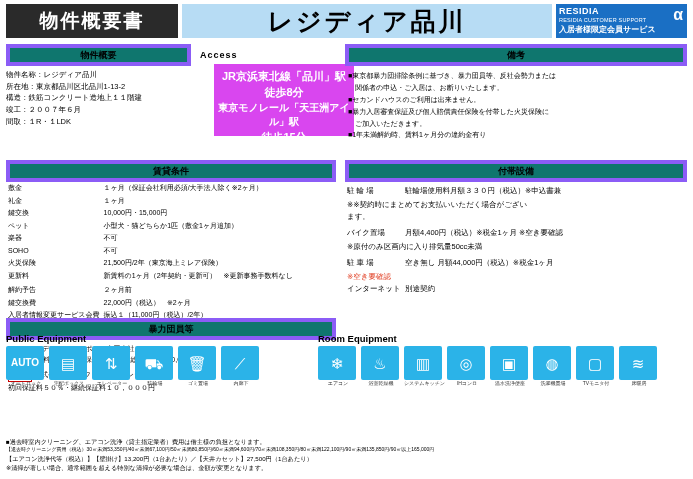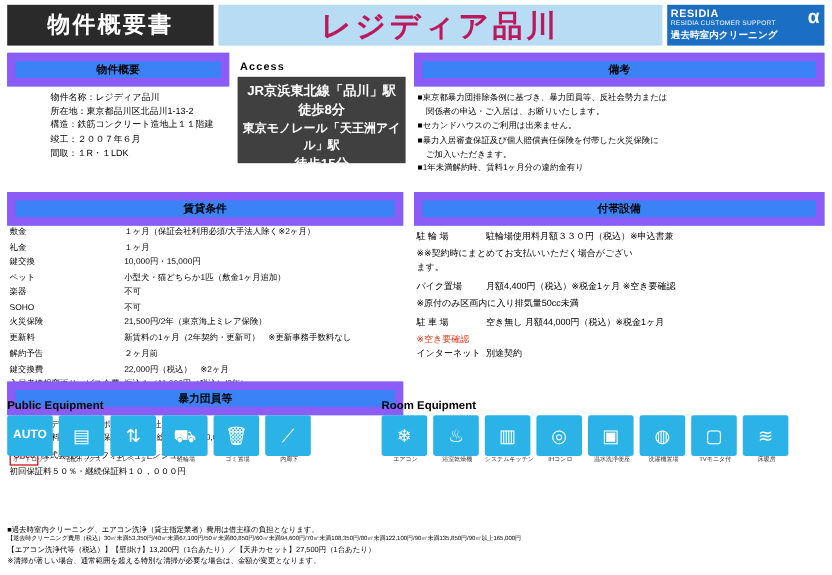--- a/index.html
+++ b/index.html
@@ -4,52 +4,52 @@
 <style>
   html,body{margin:0;padding:0;}
   body{width:693px;height:479px;background:#ffffff;font-family:"Liberation Sans","DejaVu Sans",sans-serif;color:#000;}
   .page{position:relative;width:693px;height:479px;overflow:hidden;}
 
   
   .header{position:absolute;left:6px;top:4px;width:681px;height:36px;}
   .hdr-title{position:absolute;left:0;top:0;width:172px;height:34px;background:#2a2a2a;color:#fff;
     font-size:19px;font-weight:bold;letter-spacing:2px;display:flex;align-items:center;justify-content:center;}
   .hdr-main{position:absolute;left:176px;top:0;width:370px;height:34px;background:#b7dcf4;
-    display:flex;align-items:center;justify-content:center;font-size:25px;font-weight:bold;letter-spacing:3px;color:#be185d;}
+    display:flex;align-items:center;justify-content:center;font-size:25px;font-weight:bold;letter-spacing:3px;color:#000000;}
   .hdr-logo{position:absolute;left:550px;top:0;width:131px;height:34px;background:#1a6fc4;color:#fff;
     font-size:6px;line-height:1.25;padding:2px 3px;box-sizing:border-box;}
   .hdr-logo .l1{font-size:9px;font-weight:bold;letter-spacing:0.5px;}
   .hdr-logo .l2{font-size:5.5px;letter-spacing:0.2px;}
   .hdr-logo .l3{font-size:8px;font-weight:bold;margin-top:1px;}
   .hdr-logo .alpha{position:absolute;right:4px;top:1px;font-size:16px;font-weight:bold;color:#fff;}
 
   
-  .blk-title{background:#3b82f6;border:7px solid #8b5cf6;font-size:9px;font-weight:bold;
+  .blk-title{background:#0f766e;border:4px solid #8b5cf6;font-size:9px;font-weight:bold;
     display:flex;align-items:center;justify-content:center;height:14px;}
 
   
   .left{position:absolute;left:6px;top:44px;width:185px;}
-  .kv{font-size:7.5px;line-height:1.55;margin-top:3px;margin-left:36px;}
+  .kv{font-size:7.5px;line-height:1.55;margin-top:3px;}
   .kv div{white-space:nowrap;}
 
   
   .rent{position:absolute;left:6px;top:160px;width:330px;}
   .rent table{border-collapse:collapse;width:330px;font-size:7px;}
   .rent td{border:none;padding:1px 2px;vertical-align:top;line-height:1.5;}
   .rent td.k{width:46px;white-space:nowrap;}
   .rent td.v{white-space:nowrap;}
 
   
   .guar{position:absolute;left:6px;top:318px;width:330px;}
   .guar-body{font-size:7px;line-height:1.6;padding:3px 2px;}
   .orico{display:inline-block;border:1px solid #c00;color:#c00;font-weight:bold;font-size:7px;padding:0 2px;}
 
   
   .access-label{position:absolute;left:200px;top:50px;font-size:9px;font-weight:bold;letter-spacing:1px;}
-  .access-box{position:absolute;left:198px;top:64px;width:140px;height:72px;background:#404040;color:#fff;
+  .access-box{position:absolute;left:214px;top:64px;width:140px;height:72px;background:#d946ef;color:#fff;
     font-size:10px;font-weight:bold;text-align:center;padding:5px 3px;box-sizing:border-box;line-height:1.45;}
   .access-box .big{font-size:11px;}
 
   
   .right{position:absolute;left:345px;top:44px;width:342px;}
   .notes{font-size:7px;line-height:1.7;padding:4px 3px;}
   .notes div{white-space:nowrap;}
 
   .equip{position:absolute;left:345px;top:160px;width:342px;}
   .equip-body{font-size:7.5px;line-height:1.6;padding:3px 2px;}
@@ -80,21 +80,21 @@
 
 <div class="page">
 
   <div class="header">
     <div class="hdr-title">物件概要書</div>
     <div class="hdr-main">レジディア品川</div>
     <div class="hdr-logo">
       <div class="alpha">α</div>
       <div class="l1">RESIDIA</div>
       <div class="l2">RESIDIA CUSTOMER SUPPORT</div>
-      <div class="l3">過去時室内クリーニング</div>
+      <div class="l3">入居者様限定会員サービス</div>
     </div>
   </div>
 
   <div class="left">
     <div class="blk-title">物件概要</div>
     <div class="kv">
       <div>物件名称：レジディア品川</div>
       <div>所在地：東京都品川区北品川1-13-2</div>
       <div>構造：鉄筋コンクリート造地上１１階建</div>
       <div>竣工：２００７年６月</div>

